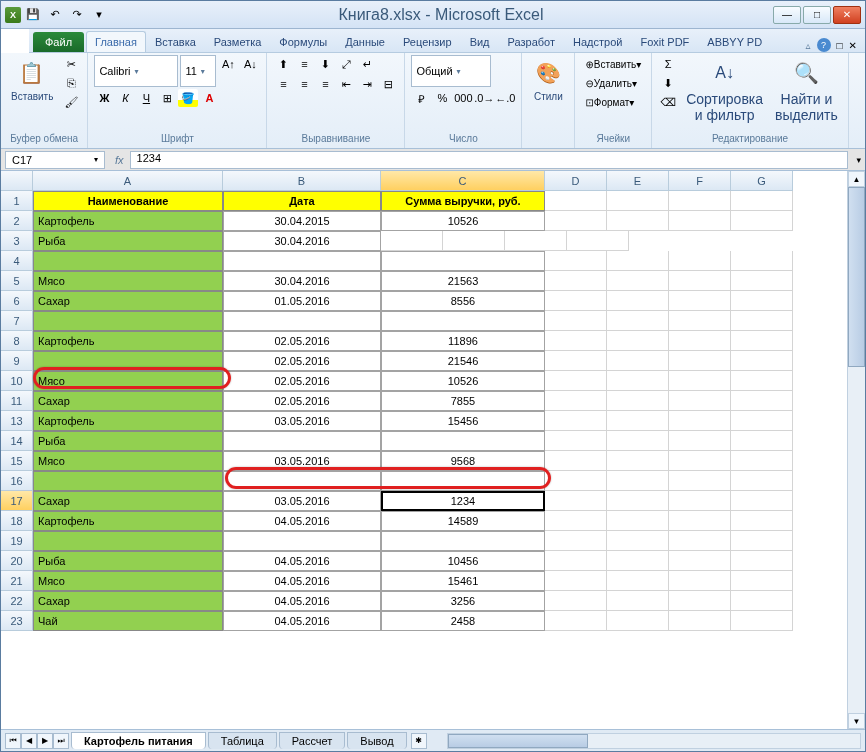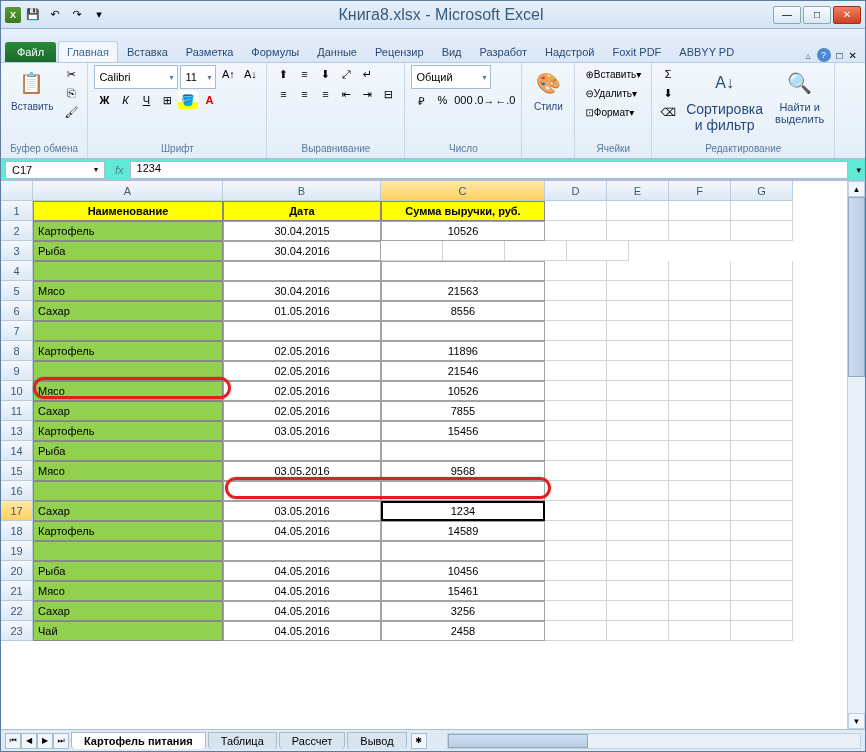--- a/index.html
+++ b/index.html
@@ -9,40 +9,40 @@
 
 .titlebar { height: 28px; background: linear-gradient(#e8f0fa, #d4e3f5); display: flex; align-items: center; padding: 0 4px; border-bottom: 1px solid #9db5d0; }
 .qat { display: flex; gap: 2px; align-items: center; }
 .qat-btn { width: 20px; height: 20px; display: flex; align-items: center; justify-content: center; font-size: 11px; cursor: pointer; border-radius: 2px; }
 .excel-icon { width: 16px; height: 16px; background: linear-gradient(#5a9a3a,#3a7a1a); border-radius: 2px; color: #fff; font-size: 9px; font-weight: bold; display: flex; align-items: center; justify-content: center; }
 .title-text { flex: 1; text-align: center; font-size: 16px; color: #3a5a7a; }
 .win-controls { display: flex; gap: 2px; }
 .win-btn { width: 28px; height: 18px; border: 1px solid #8aa; border-radius: 2px; display: flex; align-items: center; justify-content: center; font-size: 10px; cursor: pointer; background: linear-gradient(#f8fcff,#d8e8f8); }
 .win-btn.close { background: linear-gradient(#f08060,#d04020); color: #fff; border-color: #a03010; }
 
-.ribbon-tabs { height: 34px; background: linear-gradient(#e8f0fa,#d8e6f5); display: flex; align-items: flex-end; padding-left: 4px; border-bottom: 1px solid #b5cbe0; }
+.ribbon-tabs { height: 24px; background: linear-gradient(#e8f0fa,#d8e6f5); display: flex; align-items: flex-end; padding-left: 4px; border-bottom: 1px solid #b5cbe0; margin-left: 28px; }
 .file-tab { background: linear-gradient(#2a8a3a,#1a6a2a); color: #fff; padding: 4px 12px; font-size: 11px; border-radius: 3px 3px 0 0; cursor: pointer; margin-right: 2px; }
 .rtab { padding: 4px 8px; font-size: 11px; color: #2a4a7a; cursor: pointer; border: 1px solid transparent; border-bottom: none; border-radius: 3px 3px 0 0; }
 .rtab.active { background: #f2f7fc; border-color: #b5cbe0; color: #3a6aaa; }
 .ribbon-help { margin-left: auto; display: flex; gap: 6px; padding-right: 8px; align-items: center; }
 .help-icon { width: 14px; height: 14px; border-radius: 50%; background: #4a8ad0; color: #fff; font-size: 9px; display: flex; align-items: center; justify-content: center; cursor: pointer; }
 
 .ribbon { height: 96px; background: linear-gradient(#f2f7fc,#e4eef8); border-bottom: 1px solid #a8c0d8; display: flex; }
 .rgroup { border-right: 1px solid #c8d8e8; padding: 2px 6px; display: flex; flex-direction: column; }
 .rgroup-body { flex: 1; display: flex; gap: 4px; align-items: flex-start; }
 .rgroup-label { font-size: 10px; color: #5a7a9a; text-align: center; padding: 2px 0; }
 .big-btn { display: flex; flex-direction: column; align-items: center; gap: 2px; padding: 2px 4px; cursor: pointer; border-radius: 3px; font-size: 10px; color: #2a4a7a; }
 .big-icon { width: 32px; height: 32px; display: flex; align-items: center; justify-content: center; font-size: 20px; }
 .small-btns { display: flex; flex-direction: column; gap: 1px; }
 .sm-btn { width: 20px; height: 18px; display: flex; align-items: center; justify-content: center; cursor: pointer; font-size: 11px; border-radius: 2px; }
-.combo { height: 24px; background: #fff; border: 1px solid #a8bcd0; font-size: 11px; padding: 0 4px; display: flex; align-items: center; justify-content: space-between; gap: 4px; }
+.combo { height: 32px; background: #fff; border: 1px solid #a8bcd0; font-size: 11px; padding: 0 4px; display: flex; align-items: center; gap: 4px; }
 .combo .arr { font-size: 8px; color: #5a7a9a; }
 .fmt-row { display: flex; gap: 1px; }
 
-.formula-bar { height: 22px; background: #5eead4; border-bottom: 1px solid #a8c0d8; display: flex; align-items: center; justify-content: center; }
+.formula-bar { height: 22px; background: #e5e5e5; border-bottom: 1px solid #a8c0d8; display: flex; align-items: center; justify-content: center; }
 .name-box { width: 100px; height: 18px; background: #fff; border: 1px solid #a8bcd0; margin: 0 4px; font-size: 11px; padding: 0 6px; display: flex; align-items: center; justify-content: space-between; }
 .fx-label { font-size: 11px; font-style: italic; color: #5a7a9a; padding: 0 6px; cursor: pointer; }
 .formula-input { flex: 1; height: 18px; background: #fff; border: 1px solid #a8bcd0; font-size: 11px; padding: 0 6px; margin-right: 4px; }
 
 .grid-area { flex: 1; display: flex; overflow: hidden; position: relative; }
 .grid { flex: 1; overflow: auto; }
 .col-headers { display: flex; position: sticky; top: 0; z-index: 2; }
 .corner { width: 32px; height: 20px; background: linear-gradient(#f4f8fc,#dce8f4); border-right: 1px solid #b8ccdc; border-bottom: 1px solid #b8ccdc; }
 .col-h { height: 20px; background: linear-gradient(#f4f8fc,#dce8f4); border-right: 1px solid #b8ccdc; border-bottom: 1px solid #b8ccdc; font-size: 11px; color: #3a5a7a; display: flex; align-items: center; justify-content: center; cursor: pointer; }
 .col-h.sel { background: linear-gradient(#ffe8a8,#ffd060); }
@@ -238,21 +238,21 @@
           <div class="sm-btn">⬇</div>
           <div class="sm-btn">⌫</div>
         </div>
         <div class="big-btn">
           <div class="big-icon" style="font-size:16px">A↓</div>
           <span style="white-space:pre;text-align:center;font-size:14px">Сортировка
 и фильтр</span>
         </div>
         <div class="big-btn">
           <div class="big-icon">🔍</div>
-          <span style="white-space:pre;text-align:center;font-size:11px">Найти и
+          <span style="white-space:pre;text-align:center;font-size:14px">Найти и
 выделить</span>
         </div>
       </div>
       <div class="rgroup-label">Редактирование</div>
     </div>
   </div>
 
   <div class="formula-bar">
     <div class="name-box">
         <span>C17</span>

